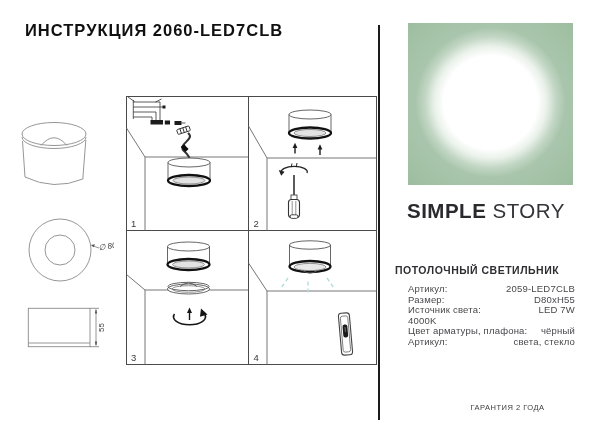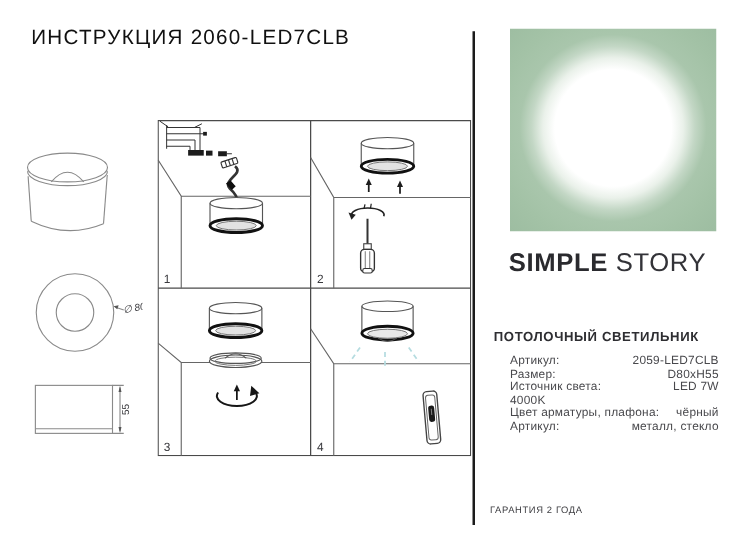--- a/index.html
+++ b/index.html
@@ -3,21 +3,21 @@
 <meta charset="utf-8">
 <style>
   html,body{margin:0;padding:0;}
   body{
     width:600px;height:433px;position:relative;overflow:hidden;
     background:#ffffff;font-family:"Liberation Sans",sans-serif;
     -webkit-font-smoothing:antialiased;
   }
   .page-title{
     position:absolute;left:25px;top:21px;
-    font-size:16.5px;font-weight:400;letter-spacing:1px;color:#101010;
+    font-size:16.5px;font-weight:700;letter-spacing:1px;color:#101010;
     white-space:nowrap;
   }
   .divider{
     position:absolute;left:378px;top:25px;width:2px;height:395px;background:#1b1b1b;
   }
   .left-drawings{position:absolute;left:14px;top:115px;}
   .grid-svg{position:absolute;left:126px;top:96px;}
   .product-image{
     position:absolute;left:408px;top:23px;width:165px;height:162px;
     background:radial-gradient(circle at 50% 49%,
@@ -35,21 +35,21 @@
     font-size:10.5px;font-weight:700;letter-spacing:0.5px;color:#2e2e32;
     white-space:nowrap;
   }
   .specs{
     position:absolute;left:408px;top:284px;width:167px;
     font-size:9.5px;color:#48484c;letter-spacing:0.2px;
   }
   .spec-row{display:flex;justify-content:space-between;line-height:10.6px;}
   .spec-row .val{text-align:right;white-space:nowrap;}
   .warranty{
-    position:absolute;left:392px;top:403px;width:167px;text-align:left;
+    position:absolute;left:424px;top:403px;width:167px;text-align:center;
     font-size:7.5px;letter-spacing:0.5px;color:#3c3c40;
   }
   svg text{font-family:"Liberation Sans",sans-serif;fill:#3a3a3e;}
 </style>
 </head>
 <body>
 
 <div class="page-title">ИНСТРУКЦИЯ 2060-LED7CLB</div>
 
 <div class="divider"></div>
@@ -236,17 +236,17 @@
   </div>
   <div class="spec-row">
     <span class="val">4000K</span>
   </div>
   <div class="spec-row">
     <span class="lbl">Цвет арматуры, плафона:</span>
     <span class="val">чёрный</span>
   </div>
   <div class="spec-row">
     <span class="lbl">Артикул:</span>
-    <span class="val">металл, стекло</span>
+    <span class="val">света, стекло</span>
   </div>
 </div>
 
 <div class="warranty">ГАРАНТИЯ 2 ГОДА</div>
 
 </body></html>

